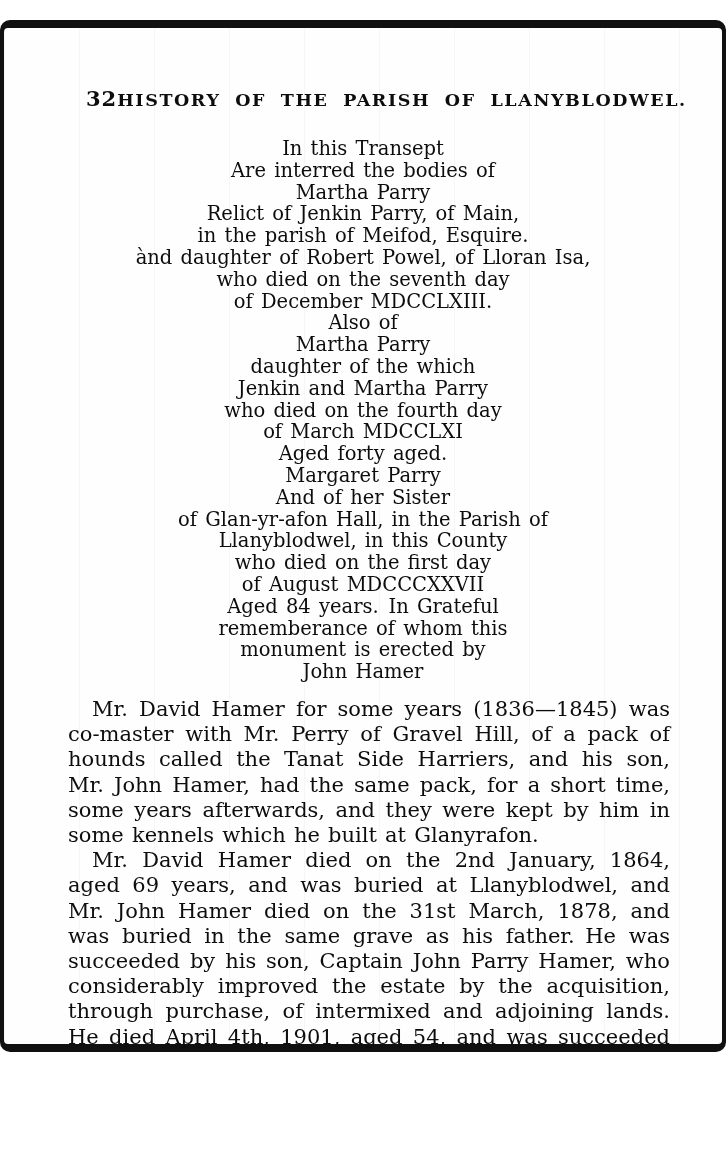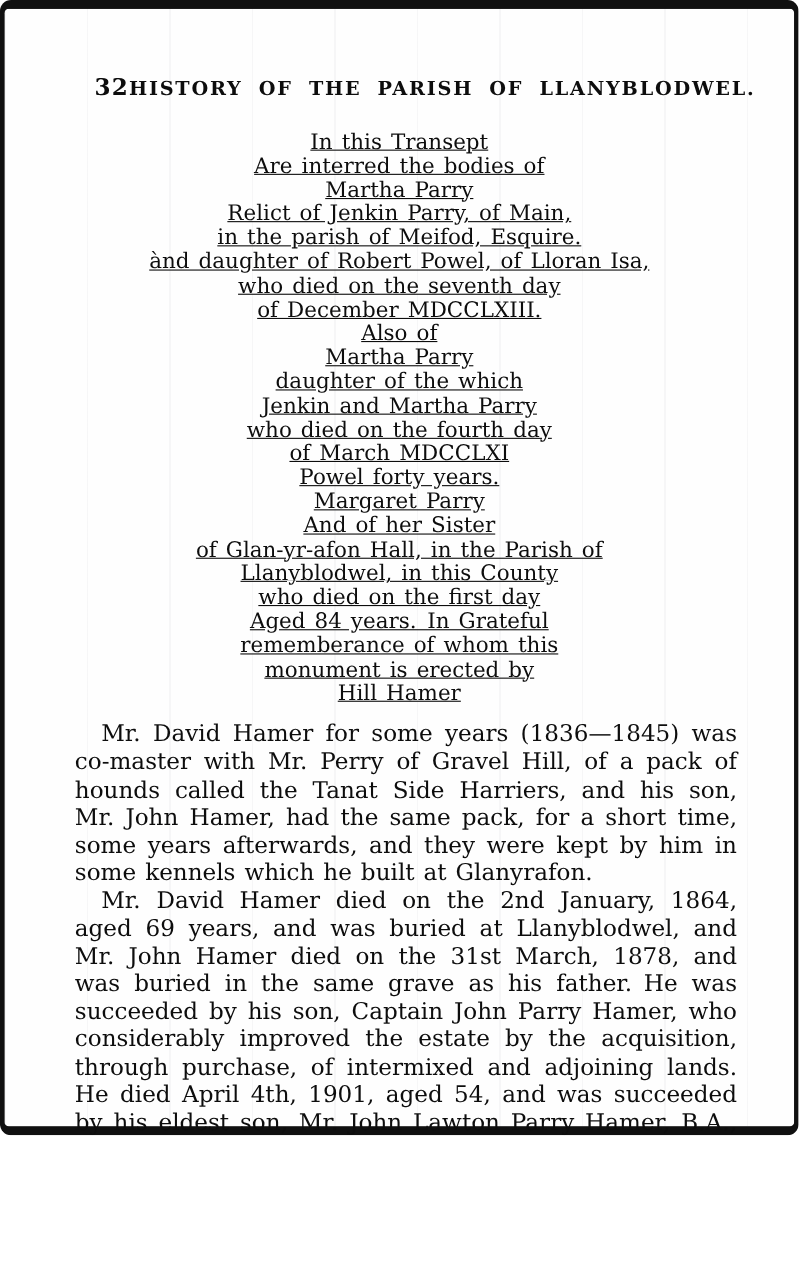--- a/index.html
+++ b/index.html
@@ -3,20 +3,21 @@
 <meta charset="utf-8">
 <style>
   html, body { margin: 0; padding: 0; background: #ffffff; }
   .frame {
     position: relative;
     width: 726px; height: 1032px;
     background: #101010;
     border-radius: 10px;
     overflow: hidden;
     font-family: "DejaVu Serif", serif;
+    margin-top: 20px;
   }
   .page {
     position: absolute;
     left: 4px; right: 4px; top: 8px; bottom: 8px;
     background: #fefefe;
     border-radius: 4px;
     color: #0d0d0d;
     
     background-image: repeating-linear-gradient(
       to right,
@@ -42,21 +43,21 @@
     word-spacing: 7px;
     white-space: nowrap;
   }
   .inscription {
     margin-top: 27px;
     text-align: center;
     font-size: 19.5px;
     line-height: 21.8px;
     word-spacing: 2px;
   }
-  .ins-line { min-height: 21.8px; text-decoration: underline; }
+  .ins-line { min-height: 21.8px; }
   .paragraphs {
     margin: 14px 0 0 64px;
     width: 602px;
   }
   .paragraphs p {
     margin: 0;
     font-size: 21px;
     line-height: 25.2px;
     text-align: justify;
     text-indent: 24px;
@@ -97,30 +98,31 @@
         <div class="ins-line">in the parish of Meifod, Esquire.</div>
         <div class="ins-line">ànd daughter of Robert Powel, of Lloran Isa,</div>
         <div class="ins-line">who died on the seventh day</div>
         <div class="ins-line">of December MDCCLXIII.</div>
         <div class="ins-line">Also of</div>
         <div class="ins-line">Martha Parry</div>
         <div class="ins-line">daughter of the which</div>
         <div class="ins-line">Jenkin and Martha Parry</div>
         <div class="ins-line">who died on the fourth day</div>
         <div class="ins-line">of March MDCCLXI</div>
-        <div class="ins-line">Powel forty years.</div>
+        <div class="ins-line">Aged forty aged.</div>
         <div class="ins-line">Margaret Parry</div>
         <div class="ins-line">And of her Sister</div>
         <div class="ins-line">of Glan-yr-afon Hall, in the Parish of</div>
         <div class="ins-line">Llanyblodwel, in this County</div>
         <div class="ins-line">who died on the first day</div>
+        <div class="ins-line">of August MDCCCXXVII</div>
         <div class="ins-line">Aged 84 years. In Grateful</div>
         <div class="ins-line">rememberance of whom this</div>
         <div class="ins-line">monument is erected by</div>
-        <div class="ins-line">Hill Hamer</div>
+        <div class="ins-line">John Hamer</div>
       </div>
 
     <div class="paragraphs">
       <p>Mr. David Hamer for some years (1836—1845) was co-master with Mr. Perry of Gravel Hill, of a pack of hounds called the Tanat Side Harriers, and his son, Mr. John Hamer, had the same pack, for a short time, some years afterwards, and they were kept by him in some kennels which he built at Glanyrafon.</p>
       <p>Mr. David Hamer died on the 2nd January, 1864, aged 69 years, and was buried at Llanyblodwel, and Mr. John Hamer died on the 31st March, 1878, and was buried in the same grave as his father. He was succeeded by his son, Captain John Parry Hamer, who considerably improved the estate by the acquisition, through purchase, of intermixed and adjoining lands. He died April 4th, 1901, aged 54, and was succeeded by his eldest son, Mr. John Lawton Parry Hamer, B.A., who had attained his majority in October of the previous year.</p>
     </div>
 
   </div>
 
   <div class="scan-code">B0668</div>

